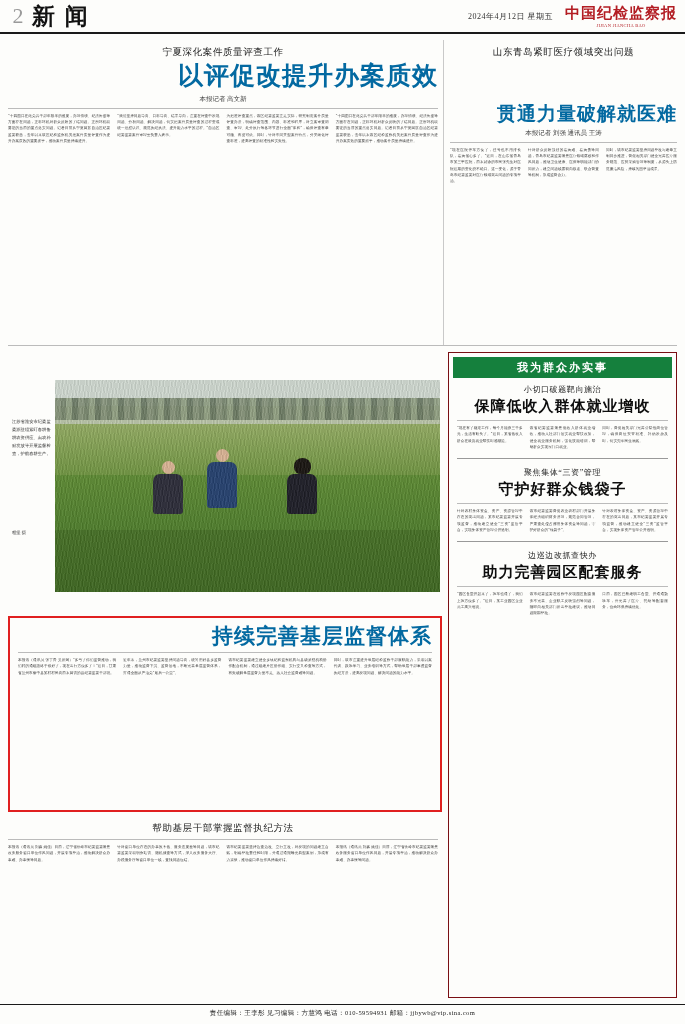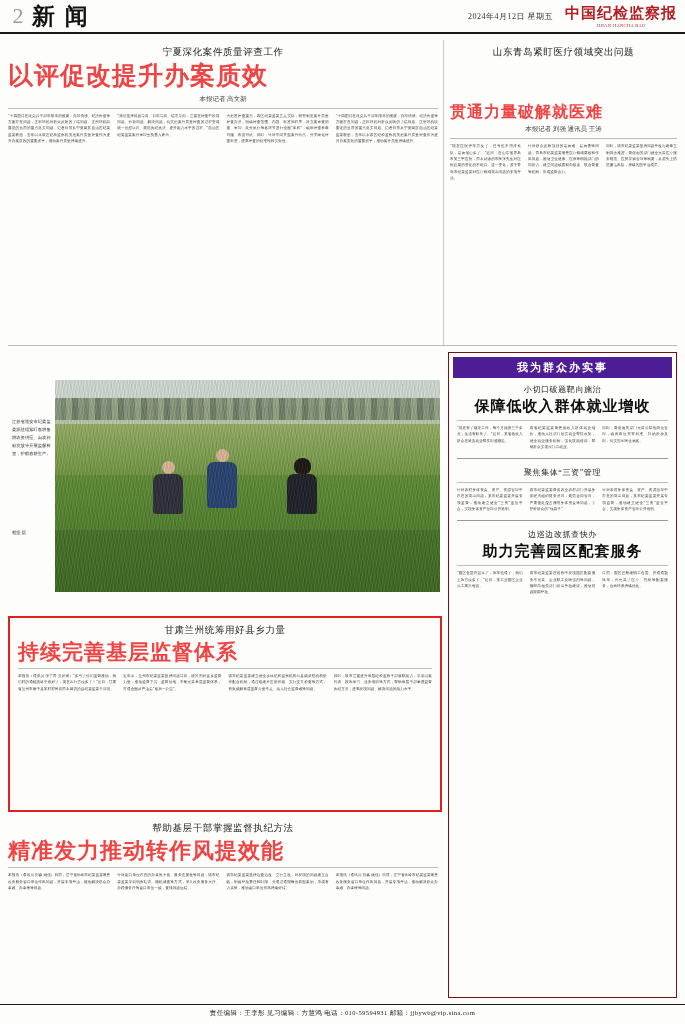--- a/index.html
+++ b/index.html
@@ -69,23 +69,23 @@
   
   .article { position: absolute; }
   .shoulder {
     text-align: center;
     font-size: 9.5px;
     color: #1a1a1a;
     letter-spacing: 0.6px;
     margin-bottom: 3px;
   }
   .headline {
-    text-align: left;
+    text-align: right;
     font-weight: bold;
-    color: #ef4444;
+    color: #0369a1;
     letter-spacing: 1px;
     line-height: 1.15;
   }
   .byline {
     text-align: center;
     font-size: 6.5px;
     color: #444;
     margin: 4px 0 3px 0;
   }
   .rule {
@@ -172,21 +172,21 @@
 
   
   .rail {
     position: absolute;
     left: 448px; top: 352px;
     width: 229px; height: 646px;
     border: 1px solid #7a0f14;
     padding: 4px;
   }
   .rail-banner {
-    background: #4c1d95;
+    background: #15803d;
     color: #fff;
     text-align: center;
     font-size: 11px;
     font-weight: bold;
     letter-spacing: 2px;
     padding: 3px 16px;
     margin-bottom: 6px;
   }
   .rail-sec { padding: 0 4px; }
   .rail-sub {
@@ -263,21 +263,21 @@
         <div class="bodytext">为把准评查重点，该区纪委监委立足实际，研究制定案件质量评查办法，明确评查范围、内容、标准和程序，对立案审查调查、审理、处分执行等各环节进行全面“体检”，确保评查有章可循、有据可依。同时，针对不同类型案件特点，分类细化评查标准，提高评查的精准性和实效性。</div>
       </div>
       <div class="col">
         <div class="bodytext">“十四图目在此党共干部年限半的推度，办理情境、纪法衔接等方面存在问题，正标环机对群众反映的了结问题。正所环机取要证的当前的重点落实问题。记者日前从宁夏回族自治区纪委监委获悉，去年以来该区纪检监察机关把案件质量评查作为提升办案质效的重要抓手，推动案件质量持续提升。</div>
       </div>
     </div>
   </div>
 
   <div class="article" style="left:450px; top:46px; width:227px;">
     <div class="shoulder">山东青岛紧盯医疗领域突出问题</div>
-    <div class="headline" style="font-size:16px;margin-top:44px;">贯通力量破解就医难</div>
+    <div class="headline" style="font-size:19px;margin-top:44px;">贯通力量破解就医难</div>
     <div class="byline">本报记者 刘强 通讯员 王涛</div>
     <hr class="rule">
     <div class="cols">
       <div class="col">
         <div class="bodytext">“现在医院停车方便了，挂号也不用排长队，看病省心多了。”近日，在山东省青岛市某三甲医院，前来就诊的市民张先生对医院近期的变化赞不绝口。这一变化，源于青岛市纪委监委对医疗领域突出问题的专项整治。</div>
       </div>
       <div class="col">
         <div class="bodytext">针对群众反映强烈的看病难、看病贵等问题，青岛市纪委监委聚焦医疗领域腐败和作风问题，推动卫生健康、医保等职能部门协同发力，建立问题线索双向移送、联合督查等机制，形成监督合力。</div>
       </div>
       <div class="col">
@@ -302,42 +302,40 @@
         <div class="p-hair"></div>
         <div class="p-body"></div>
       </div>
     </div>
   </div>
   <div class="photo-caption">江苏省淮安市纪委监委派驻组紧盯春耕备耕农资供应、惠农补贴发放等开展监督检查，护航春耕生产。</div>
   <div class="photo-credit">程坚 摄</div>
 
   <div class="redbox"></div>
   <div class="article" style="left:18px; top:624px; width:414px;">
-    <div class="shoulder">甘肃兰州统筹用好县乡力量</div>
     <div class="headline" style="font-size:21px;">持续完善基层监督体系</div>
     <hr class="rule">
     <div class="cols">
       <div class="col">
         <div class="bodytext">本报讯（通讯员 张丁青 吴发斌）“多亏了你们监督推动，我们村的通组路终于修好了，现在出行方便多了！”近日，甘肃省兰州市榆中县某村村民向前来回访的县纪委监委干部说。</div>
       </div>
       <div class="col">
         <div class="bodytext">近年来，兰州市纪委监委坚持问题导向，统筹用好县乡监督力量，推动监督下沉、监督落地，不断完善基层监督体系，打通全面从严治党“最后一公里”。</div>
       </div>
       <div class="col">
         <div class="bodytext">该市纪委监委建立健全乡镇纪检监察机构与县级派驻机构协作配合机制，通过组建片区协作组、实行交叉检查等方式，有效破解基层监督力量不足、熟人社会监督难等问题。</div>
       </div>
       <div class="col">
         <div class="bodytext">同时，该市注重提升基层纪检监察干部履职能力，采取以案代训、跟班学习、业务培训等方式，帮助基层干部掌握监督执纪方法，提高发现问题、解决问题的能力水平。</div>
       </div>
     </div>
   </div>
 
   <div class="article" style="left:8px; top:822px; width:430px;">
     <div class="shoulder">帮助基层干部掌握监督执纪方法</div>
-    <div class="headline" style="font-size:22px;">精准发力推动转作风提效能</div>
     <hr class="rule">
     <div class="cols">
       <div class="col">
         <div class="bodytext">本报讯（通讯员 刘鑫 姚佳）日前，辽宁省铁岭市纪委监委聚焦政务服务窗口单位作风问题，开展专项整治，推动解决群众办事难、办事慢等问题。</div>
       </div>
       <div class="col">
         <div class="bodytext">针对窗口单位存在的办事效率低、服务态度差等问题，该市纪委监委采取明察暗访、随机抽查等方式，深入政务服务大厅、办税服务厅等窗口单位一线，查找问题症结。</div>
       </div>
       <div class="col">
         <div class="bodytext">该市纪委监委坚持边查边改、立行立改，对发现的问题建立台账，明确整改责任和时限，并通过通报曝光典型案例，形成有力震慑，推动窗口单位作风持续好转。</div>
@@ -365,20 +363,21 @@
         <div class="col">
           <div class="bodytext">同时，督促相关部门完善公益性岗位管理，确保岗位安置精准、补贴发放及时，切实兜牢民生底线。</div>
         </div>
       </div>
     </div>
 
     <hr class="rule" style="border-top:1px solid #999; margin:8px 4px;">
 
     <div class="rail-sec">
       <div class="rail-sub">聚焦集体“三资”管理</div>
+      <div class="rail-head">守护好群众钱袋子</div>
       <hr class="rule">
       <div class="cols">
         <div class="col">
           <div class="bodytext">针对农村集体资金、资产、资源管理中存在的突出问题，某市纪委监委开展专项监督，推动建立健全“三资”监管平台，实现集体资产管理公开透明。</div>
         </div>
         <div class="col">
           <div class="bodytext">该市纪委监委督促农业农村部门开展集体经济组织财务清理，规范合同管理，严肃查处侵占挪用集体资金等问题，守护好群众的“钱袋子”。</div>
         </div>
         <div class="col">
           <div class="bodytext">针对农村集体资金、资产、资源管理中存在的突出问题，某市纪委监委开展专项监督，推动建立健全“三资”监管平台，实现集体资产管理公开透明。</div>

